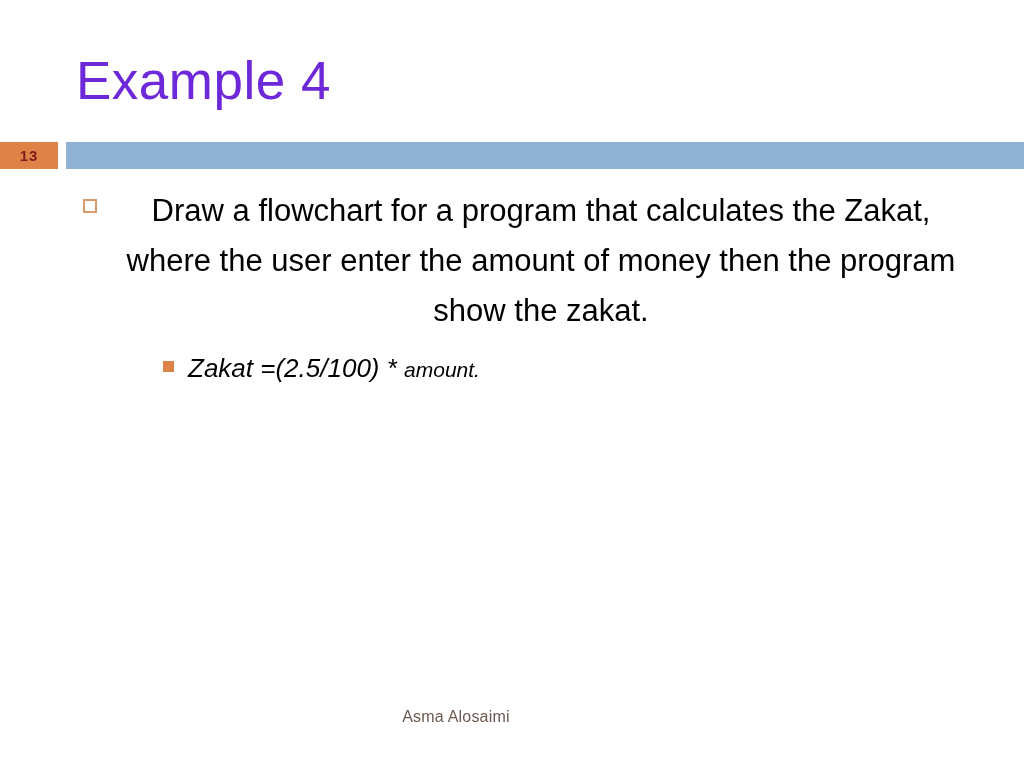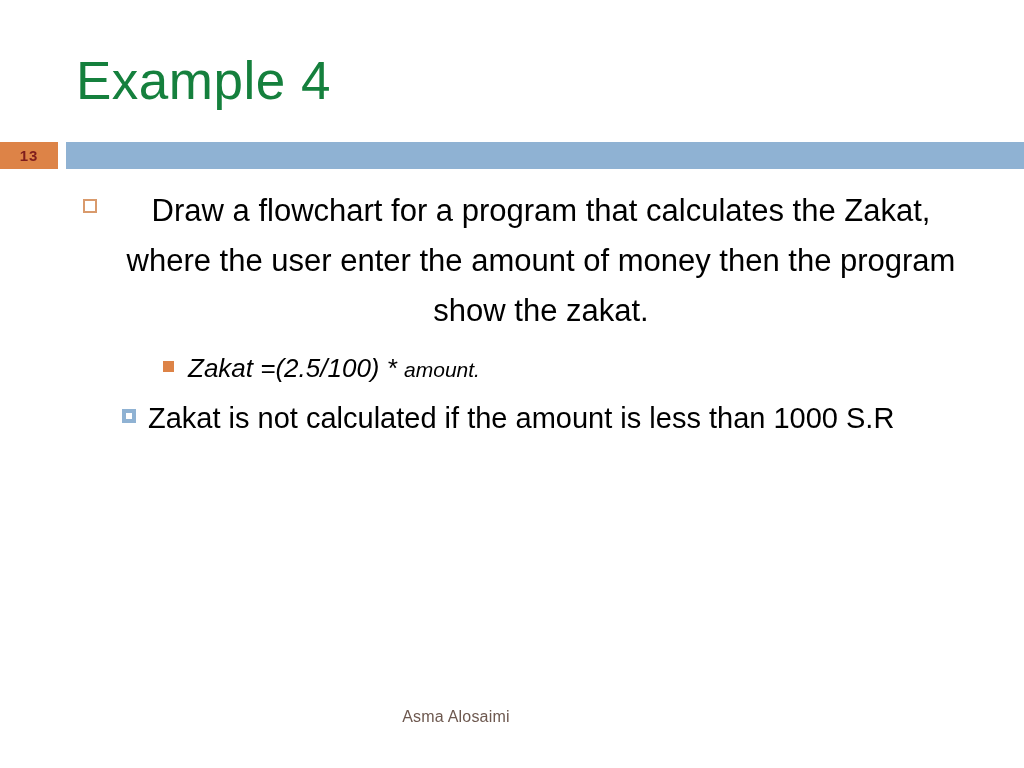--- a/index.html
+++ b/index.html
@@ -18,21 +18,21 @@
     overflow: hidden;
   }
 
   
   .slide-title {
     position: absolute;
     left: 76px;
     top: 50px;
     font-size: 53px;
     line-height: 62px;
-    color: #15803d;
+    color: #6d28d9;
     letter-spacing: 0.5px;
     white-space: nowrap;
     font-weight: 400;
   }
 
   
   .band {
     position: absolute;
     left: 0;
     top: 142px;
@@ -183,24 +183,18 @@
       <span>Draw a flowchart for a program that calculates the Zakat, where the user enter the amount of  money then the program show the zakat.</span>
     </div>
 
     <div class="spacer-sm"></div>
 
     <div class="bullet-row lvl2">
       <span class="marker"></span>
       <span>Zakat =(2.5/100) * </span><span class="small">amount.</span>
     </div>
 
-    <div class="bullet-row lvl2b">
-      <span class="marker">
-          <i></i>
-        </span>
-      <span>Zakat is not calculated if the amount is less than 1000 S.R</span>
-    </div>
 
   </div>
 
   <div class="footer">Asma Alosaimi</div>
 
 </div>
 
 </body></html>

